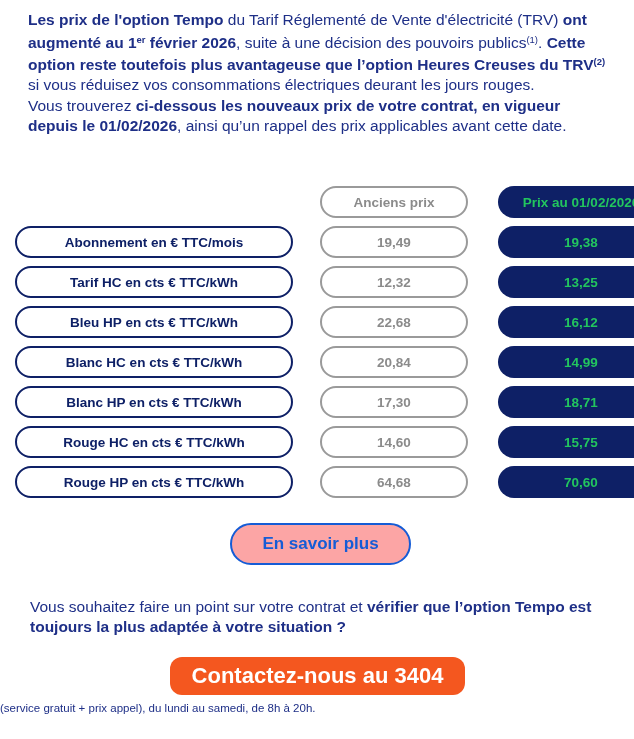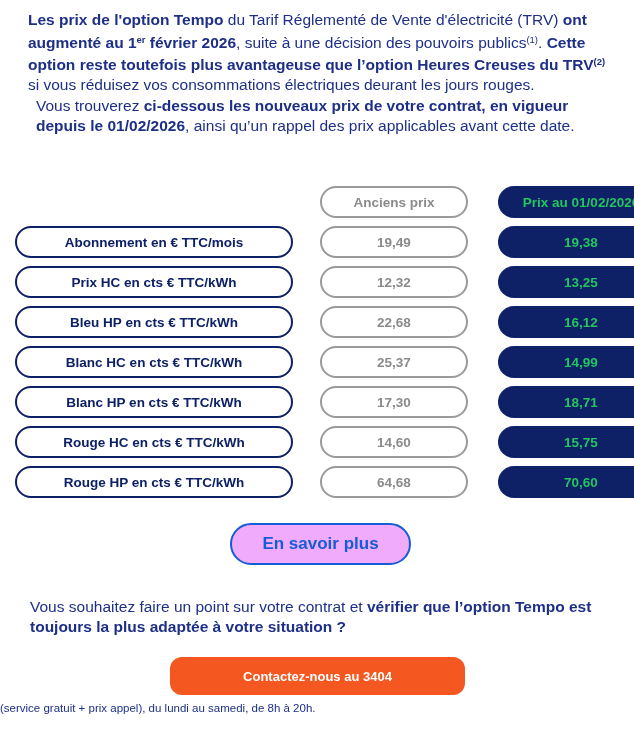--- a/index.html
+++ b/index.html
@@ -7,21 +7,21 @@
   .page {
     position:relative; width:634px; height:739px; background:#ffffff;
     font-family:"Liberation Sans", sans-serif; overflow:hidden;padding-left:30px;
   }
   .para {
     position:absolute; font-size:15.5px; line-height:19.5px; color:#1e2f87;
   }
   .b { font-weight:bold; }
   .sup { font-size:9.5px; vertical-align:5px; }
   #p1 { top:10px; left:28px; width:586px; }
-  #p2 { top:96px; left:28px; width:586px;margin-left:8px; }
+  #p2 { top:96px; left:28px; width:586px; }
   #p3 { top:597px; left:30px; width:586px; }
 
   .price-table { position:absolute; top:186px; left:15px; }
   .trow { display:flex; align-items:center; margin-bottom:8px;gap:18px; }
   .pill {
     height:32px; border-radius:16px; display:flex; align-items:center;
     justify-content:center; font-weight:bold; font-size:13.5px;
   }
   .pill.label {
     width:278px; background:#ffffff; border:2px solid #0e2066;
@@ -29,29 +29,29 @@
   }
   .pill.old {
     width:148px; background:#ffffff; border:2px solid #9a9a9a;
     color:#8b8b8b; margin-right:12px;
   }
   .pill.new { width:166px; background:#0e2066; color:#22c55e; }
   .label-spacer { width:287px; }
 
   .btn-more {
     position:absolute; top:523px; left:230px; width:181px; height:42px;
-    border-radius:21px; border:2px solid #155cd6; background:#f0abfc;
+    border-radius:21px; border:2px solid #155cd6; background:#fca5a5;
     color:#155cd6; font-family:"Liberation Sans", sans-serif;
     font-weight:bold; font-size:17px; cursor:pointer;
   }
   .btn-contact {
     position:absolute; top:657px; left:170px; width:295px; height:38px;
     border-radius:12px; border:none; background:#f4571f; color:#ffffff;
     font-family:"Liberation Sans", sans-serif; font-weight:bold;
-    font-size:13px; cursor:pointer;
+    font-size:22px; cursor:pointer;
   }
   .footnote {
     position:absolute; top:702px; left:0; width:634px; text-align:left;
     font-size:11.5px; color:#1e2f87;
   }
 </style>
 </head>
 <body>
 
 <div class="page">
@@ -65,32 +65,32 @@
       <div class="label-spacer"></div>
       <div class="pill old">Anciens prix</div>
       <div class="pill new">Prix au 01/02/2026</div>
     </div>
     <div class="trow">
       <div class="pill label">Abonnement en € TTC/mois</div>
       <div class="pill old">19,49</div>
       <div class="pill new">19,38</div>
     </div>
     <div class="trow">
-      <div class="pill label">Prix HC en cts € TTC/kWh</div>
+      <div class="pill label">Tarif HC en cts € TTC/kWh</div>
       <div class="pill old">12,32</div>
       <div class="pill new">13,25</div>
     </div>
     <div class="trow">
       <div class="pill label">Bleu HP en cts € TTC/kWh</div>
       <div class="pill old">22,68</div>
       <div class="pill new">16,12</div>
     </div>
     <div class="trow">
       <div class="pill label">Blanc HC en cts € TTC/kWh</div>
-      <div class="pill old">25,37</div>
+      <div class="pill old">20,84</div>
       <div class="pill new">14,99</div>
     </div>
     <div class="trow">
       <div class="pill label">Blanc HP en cts € TTC/kWh</div>
       <div class="pill old">17,30</div>
       <div class="pill new">18,71</div>
     </div>
     <div class="trow">
       <div class="pill label">Rouge HC en cts € TTC/kWh</div>
       <div class="pill old">14,60</div>

